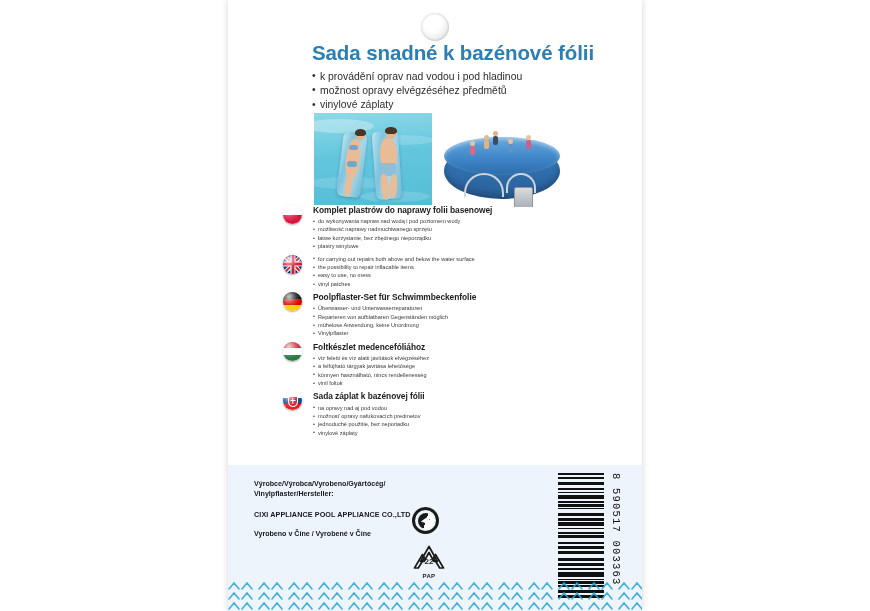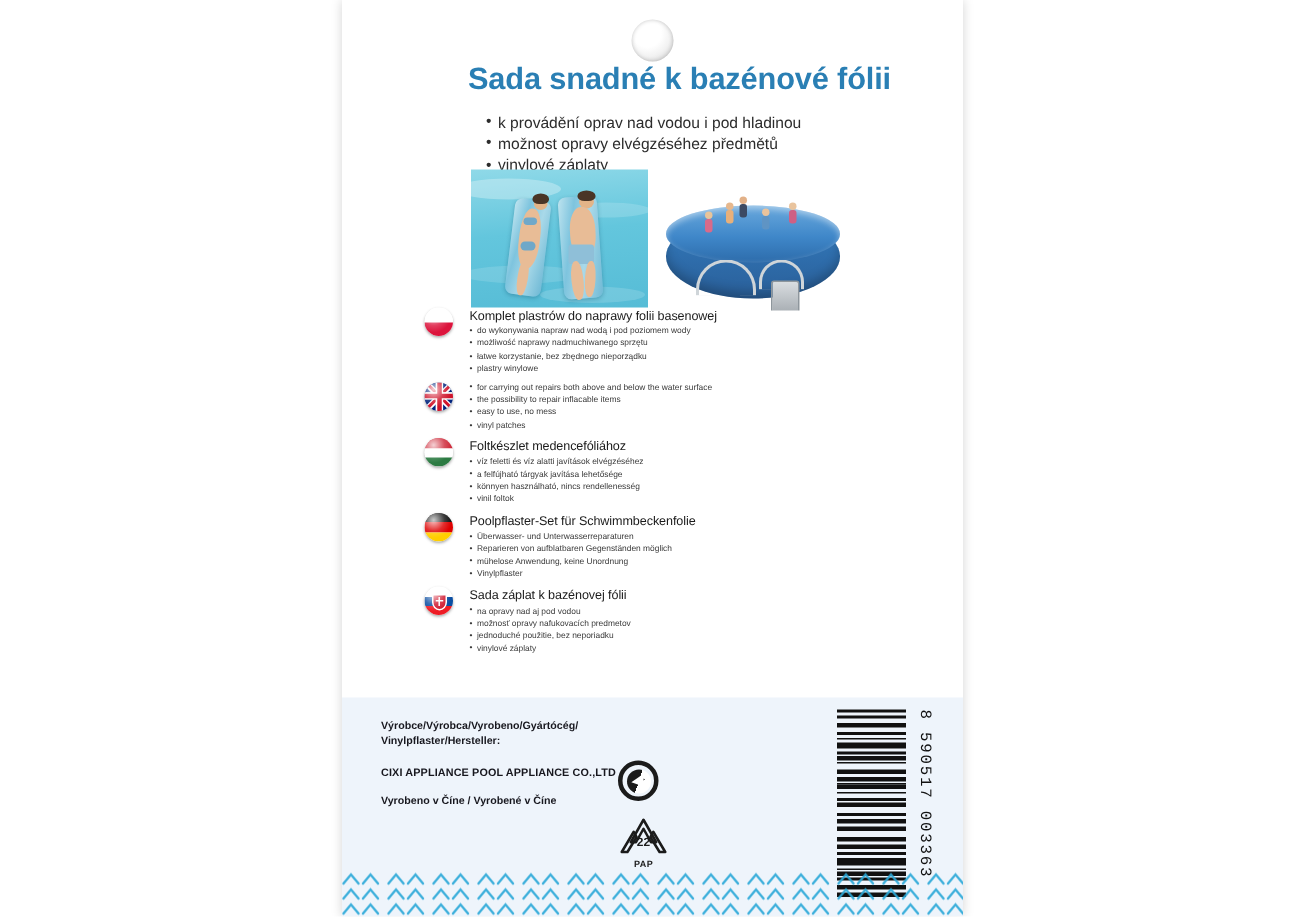--- a/index.html
+++ b/index.html
@@ -31,21 +31,21 @@
     box-shadow:inset 0 0 3px rgba(0,0,0,.22);
   }
 
   
   #headline-block{position:absolute;left:84px;top:42px;width:310px;}
   #main-title{
     font-size:20.5px;font-weight:bold;color:#2a7fb4;
     letter-spacing:-.1px;line-height:1.05;margin:0 0 6px 0;
     white-space:nowrap;
   }
-  .cz-bullets{list-style:none;margin:12px;padding:0;}
+  .cz-bullets{list-style:none;margin:0;padding:0;}
   .cz-bullets li{
     font-size:10.4px;color:#2c2c2c;line-height:1.38;
     padding-left:8px;position:relative;white-space:nowrap;
   }
   .cz-bullets li:before{content:"•";position:absolute;left:0;top:-0.5px;color:#2c2c2c;}
 
   
   #hero-row{position:absolute;left:86px;top:113px;width:320px;height:97px;}
 
   #photo-floats{
@@ -86,21 +86,21 @@
   }
   .pool-hose{position:absolute;border:2px solid #cfd5d9;border-bottom:none;border-radius:40px 40px 0 0;}
   .swimmer{position:absolute;}
   .sw-head{position:absolute;width:5px;height:5px;border-radius:50%;background:#e6b88e;}
   .sw-body{position:absolute;width:5px;height:9px;border-radius:2px;}
 
   
   #lang-list{position:absolute;left:52px;top:205px;width:300px;}
   .lang-block{position:relative;padding-left:33px;margin-bottom:4px;}
   .lang-title{
-    font-size:8.4px;font-weight:normal;color:#1b1b1b;
+    font-size:8.4px;font-weight:bold;color:#1b1b1b;
     line-height:1.2;margin:0 0 2px 0;letter-spacing:-.05px;
   }
   .lang-bullets{list-style:none;margin:0;padding:0;}
   .lang-bullets li{
     font-size:5.6px;color:#3a3a3a;line-height:1.5;
     padding-left:5px;position:relative;
   }
   .lang-bullets li:before{content:"•";position:absolute;left:0;top:-0.3px;}
 
   
@@ -294,46 +294,46 @@
         </div>
         <ul class="lang-bullets">
           <li>for carrying out repairs both above and below the water surface</li>
           <li>the possibility to repair inflacable items</li>
           <li>easy to use, no mess</li>
           <li>vinyl patches</li>
         </ul>
       </div>
       <div class="lang-block">
         <div class="flag">
+          <div class="fl-third" style="top:0;background:#111"></div>
+          <div class="fl-third" style="top:33.33%;background:#dd0000"></div>
+          <div class="fl-third" style="top:66.66%;background:#ffce00"></div>
+          <div class="sheen"></div>
+        </div>
+        <div class="lang-title">Poolpflaster-Set für Schwimmbeckenfolie</div>
+        <ul class="lang-bullets">
+          <li>Überwasser- und Unterwasserreparaturen</li>
+          <li>Reparieren von aufblatbaren Gegenständen möglich</li>
+          <li>mühelose Anwendung, keine Unordnung</li>
+          <li>Vinylpflaster</li>
+        </ul>
+      </div>
+      <div class="lang-block">
+        <div class="flag">
           <div class="fl-third" style="top:0;background:#ce2939"></div>
           <div class="fl-third" style="top:33.33%;background:#fff"></div>
           <div class="fl-third" style="top:66.66%;background:#2d7b43"></div>
           <div class="sheen"></div>
         </div>
         <div class="lang-title">Foltkészlet medencefóliához</div>
         <ul class="lang-bullets">
           <li>víz feletti és víz alatti javítások elvégzéséhez</li>
           <li>a felfújható tárgyak javítása lehetősége</li>
           <li>könnyen használható, nincs rendellenesség</li>
           <li>vinil foltok</li>
-        </ul>
-      </div>
-      <div class="lang-block">
-        <div class="flag">
-          <div class="fl-third" style="top:0;background:#111"></div>
-          <div class="fl-third" style="top:33.33%;background:#dd0000"></div>
-          <div class="fl-third" style="top:66.66%;background:#ffce00"></div>
-          <div class="sheen"></div>
-        </div>
-        <div class="lang-title">Poolpflaster-Set für Schwimmbeckenfolie</div>
-        <ul class="lang-bullets">
-          <li>Überwasser- und Unterwasserreparaturen</li>
-          <li>Reparieren von aufblatbaren Gegenständen möglich</li>
-          <li>mühelose Anwendung, keine Unordnung</li>
-          <li>Vinylpflaster</li>
         </ul>
       </div>
       <div class="lang-block">
         <div class="flag">
           <div class="fl-third" style="top:0;background:#fff"></div>
           <div class="fl-third" style="top:33.33%;background:#0b4ea2"></div>
           <div class="fl-third" style="top:66.66%;background:#ee1c25"></div>
           <div class="sk-shield">
             <div class="sk-cross-v"></div>
             <div class="sk-cross-h"></div>

